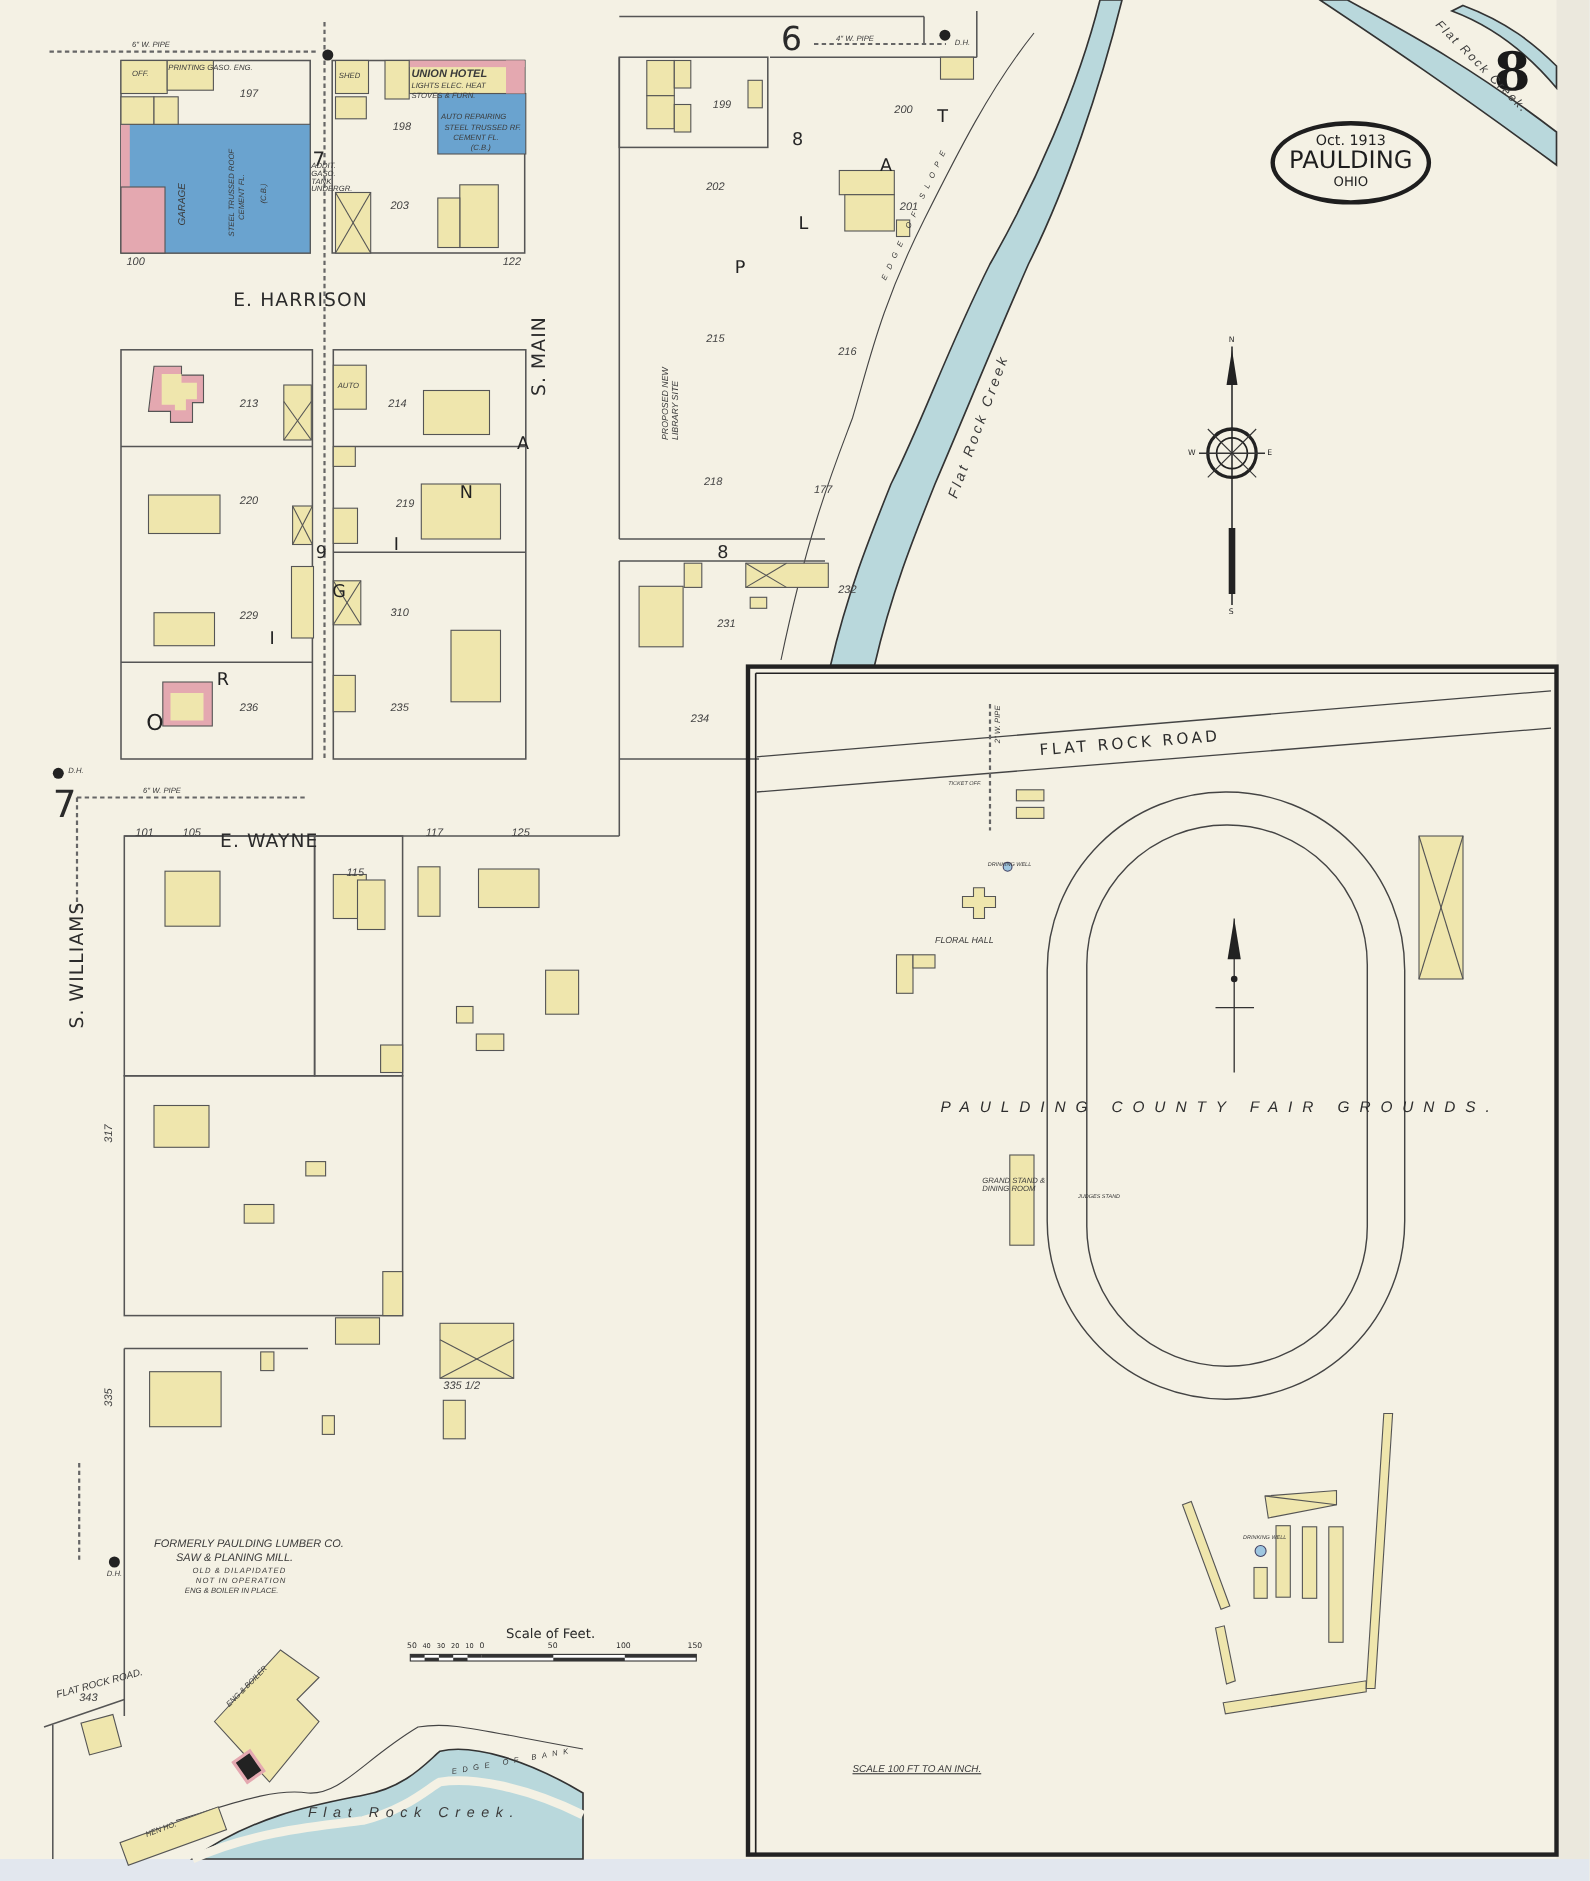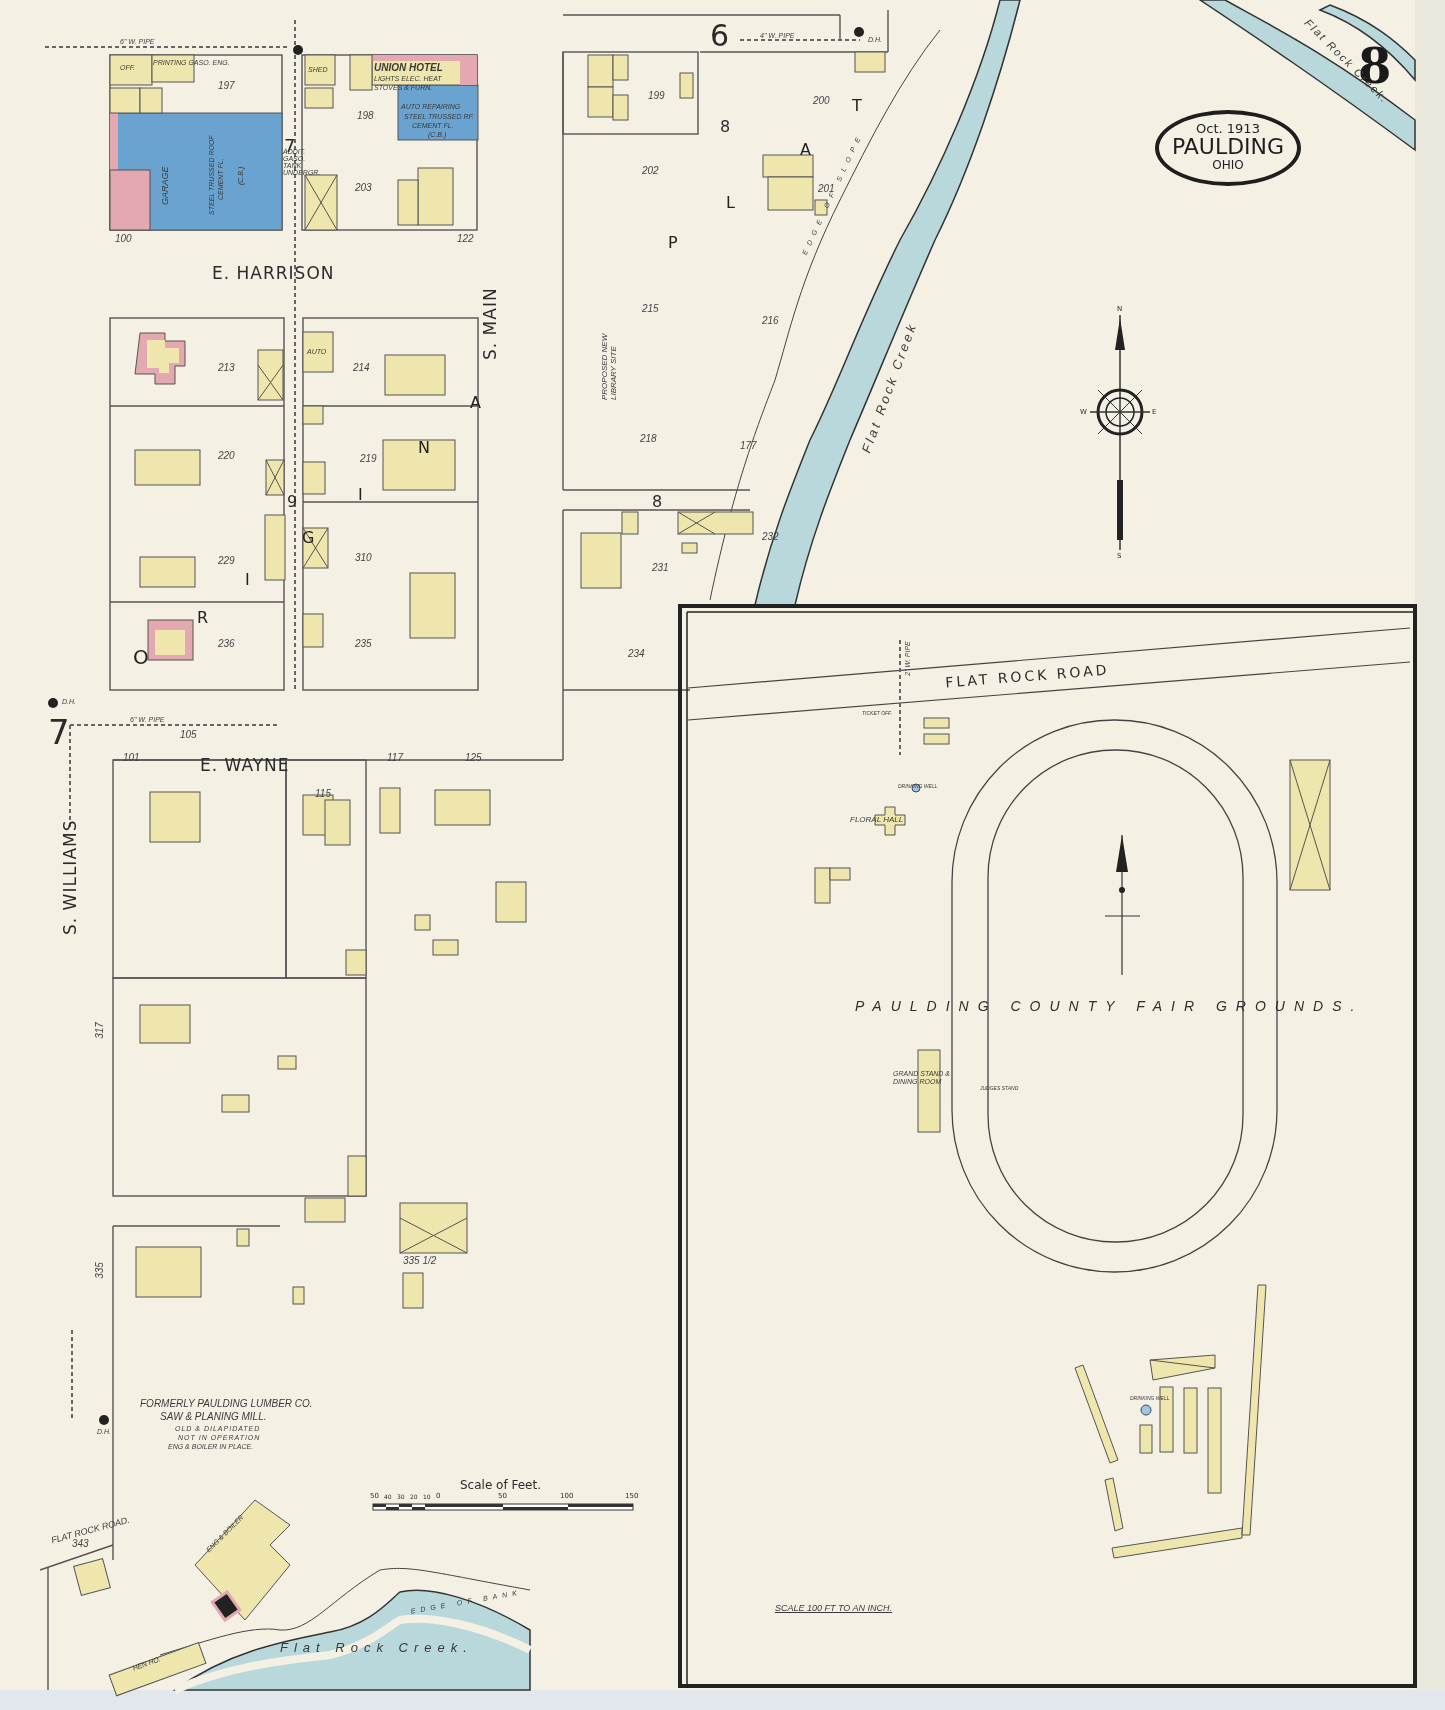--- a/index.html
+++ b/index.html
@@ -284,21 +284,21 @@
 <div class="lbl num" style="left:218px;top:450px;">220</div>
 <div class="lbl num" style="left:218px;top:555px;">229</div>
 <div class="lbl num" style="left:355px;top:552px;">310</div>
 <div class="lbl num" style="left:652px;top:562px;">231</div>
 <div class="lbl num" style="left:736px;top:531px;margin-left:26px;">232</div>
 <div class="lbl num" style="left:628px;top:648px;">234</div>
 <div class="lbl num" style="left:355px;top:638px;">235</div>
 <div class="lbl num" style="left:218px;top:638px;">236</div>
 
 <div class="lbl num" style="left:123px;top:752px;">101</div>
-<div class="lbl num" style="left:166px;top:729px;margin-left:14px;">105</div>
+<div class="lbl num" style="left:166px;top:752px;">105</div>
 <div class="lbl num" style="left:315px;top:752px;margin-top:36px;">115</div>
 <div class="lbl num" style="left:387px;top:752px;">117</div>
 <div class="lbl num" style="left:465px;top:752px;">125</div>
 <div class="lbl num" style="left:115px;top:233px;">100</div>
 <div class="lbl num" style="left:445px;top:233px;margin-left:12px;">122</div>
 <div class="lbl num" style="left:91px;top:1025px;transform:rotate(-90deg);">317</div>
 <div class="lbl num" style="left:91px;top:1265px;transform:rotate(-90deg);">335</div>
 <div class="lbl num" style="left:403px;top:1255px;">335 1/2</div>
 <div class="lbl num" style="left:72px;top:1538px;">343</div>
 
@@ -312,21 +312,21 @@
 <div class="lbl ital small" style="left:160px;top:205px;transform:rotate(-90deg);transform-origin:left top;">GARAGE</div>
 <div class="lbl ital tiny" style="left:208px;top:215px;transform:rotate(-90deg);transform-origin:left top;">STEEL TRUSSED ROOF</div>
 <div class="lbl ital tiny" style="left:217px;top:200px;transform:rotate(-90deg);transform-origin:left top;">CEMENT FL.</div>
 <div class="lbl ital tiny" style="left:237px;top:185px;transform:rotate(-90deg);transform-origin:left top;">(C.B.)</div>
 <div class="lbl ital tiny" style="left:153px;top:59px;">PRINTING GASO. ENG.</div>
 <div class="lbl ital tiny" style="left:120px;top:64px;">OFF.</div>
 <div class="lbl ital tiny" style="left:308px;top:66px;">SHED</div>
 <div class="lbl ital tiny" style="left:307px;top:348px;">AUTO</div>
 <div class="lbl ital tiny" style="left:283px;top:148px;width:40px;white-space:normal;line-height:7px;">ADDIT. GASO. TANK UNDERGR.</div>
 <div class="lbl ital tiny" style="left:600px;top:400px;transform:rotate(-90deg);transform-origin:left top;font-size:8px;width:90px;white-space:normal;">PROPOSED NEW LIBRARY SITE</div>
-<div class="lbl ital tiny" style="left:850px;top:815px;font-size:8px;font-style:italic;">FLORAL HALL</div>
+<div class="lbl ital tiny" style="left:850px;top:850px;font-size:8px;font-style:italic;">FLORAL HALL</div>
 <div class="lbl ital tiny" style="left:898px;top:783px;font-size:5px;">DRINKING WELL</div>
 <div class="lbl ital tiny" style="left:1130px;top:1395px;font-size:5px;">DRINKING WELL</div>
 <div class="lbl ital tiny" style="left:893px;top:1070px;width:60px;white-space:normal;line-height:8px;">GRAND STAND &amp; DINING ROOM</div>
 <div class="lbl ital tiny" style="left:980px;top:1085px;font-size:5px;">JUDGES STAND</div>
 <div class="lbl ital tiny" style="left:862px;top:710px;font-size:5px;">TICKET OFF.</div>
 <div class="lbl ital tiny" style="left:132px;top:1660px;transform:rotate(-20deg);">HEN HO.</div>
 <div class="lbl ital tiny" style="left:200px;top:1530px;transform:rotate(-45deg);">ENG &amp; BOILER</div>
 
 <div class="lbl ital" style="left:140px;top:1398px;font-size:10px;">FORMERLY PAULDING LUMBER CO.</div>
 <div class="lbl ital" style="left:160px;top:1411px;font-size:10px;">SAW &amp; PLANING MILL.</div>

